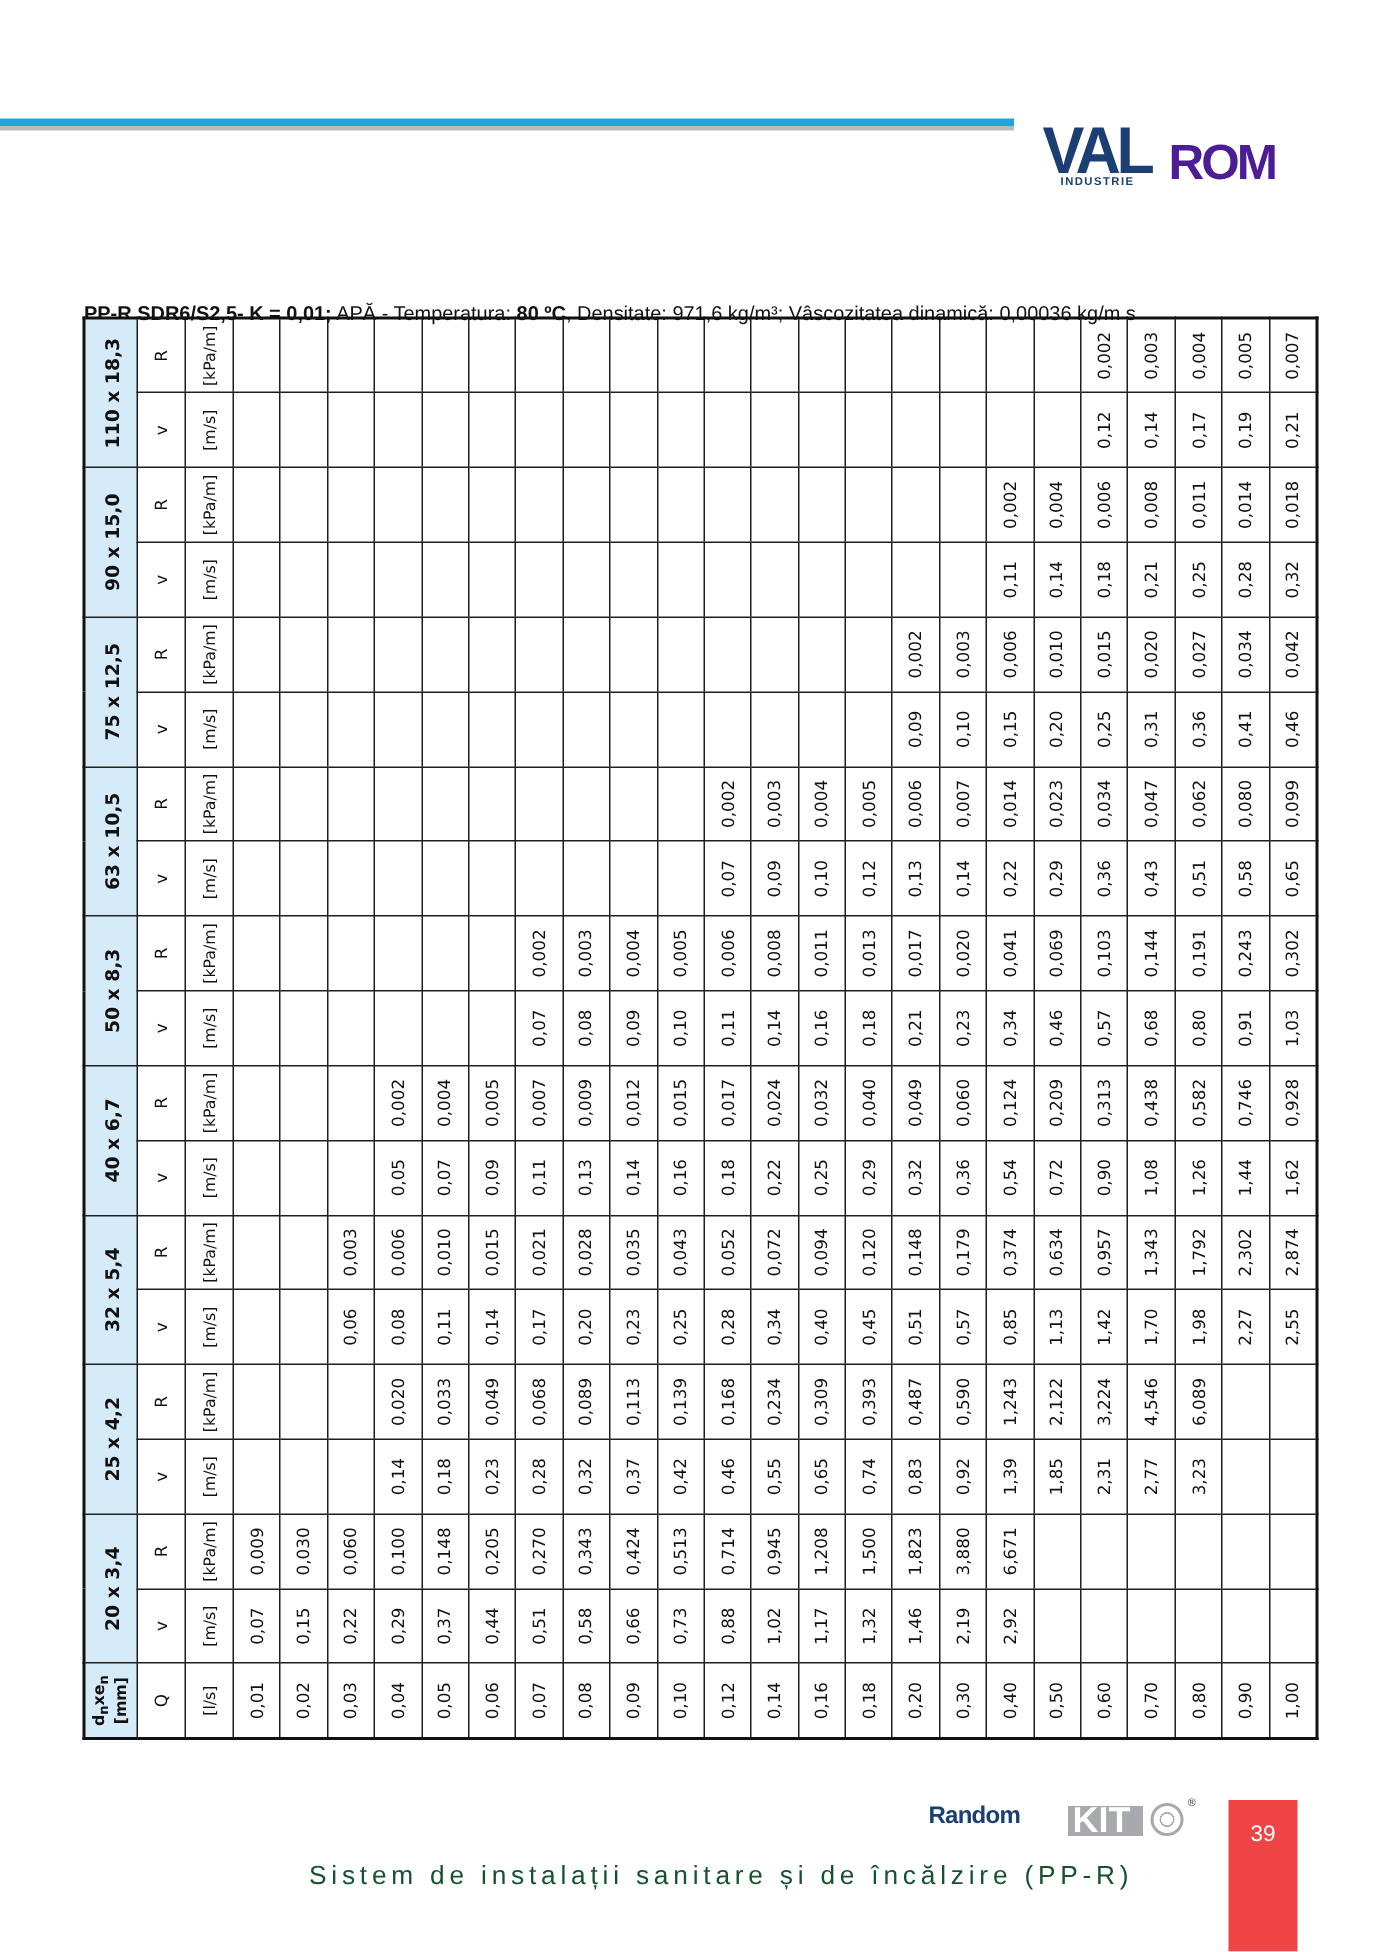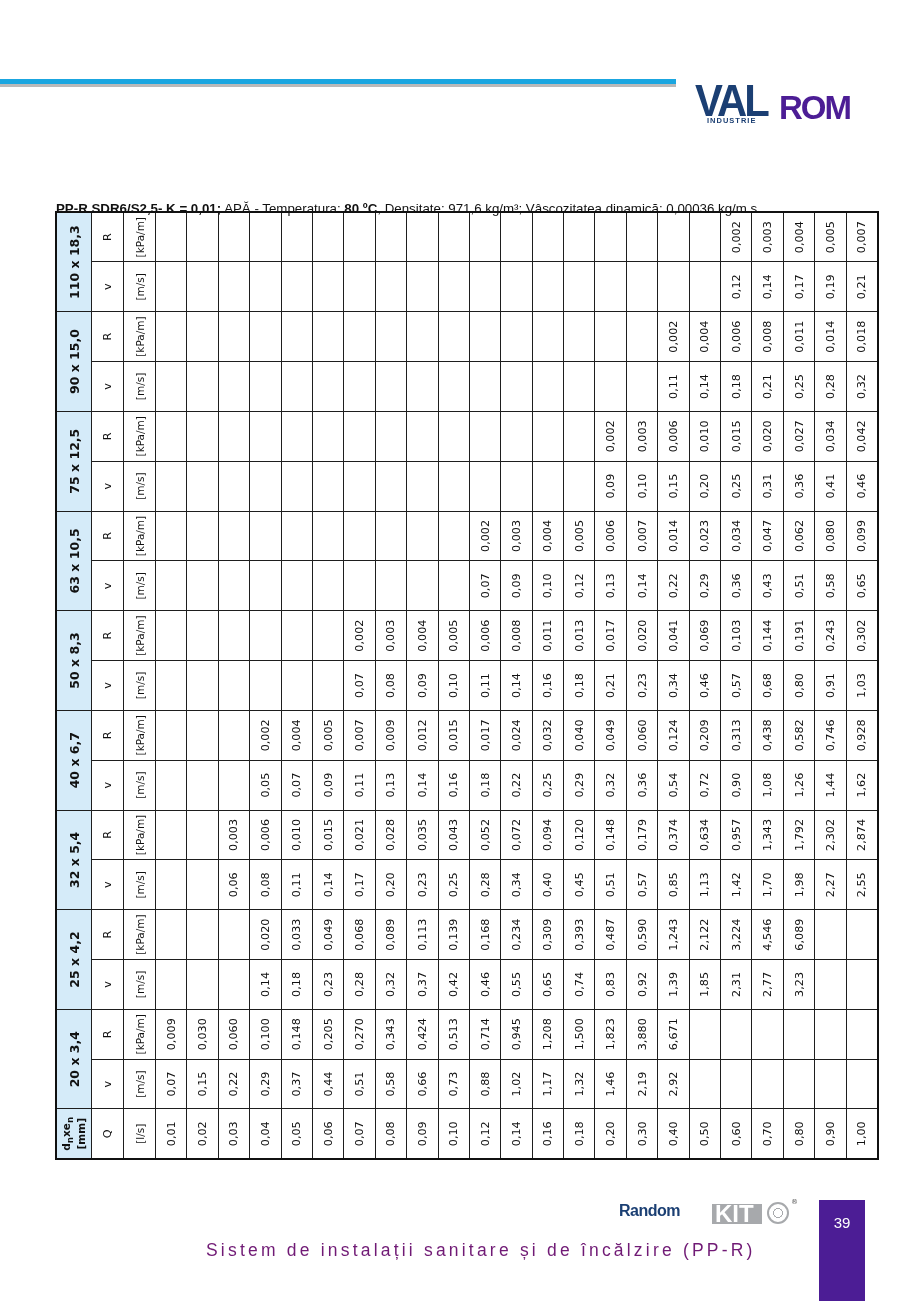--- a/index.html
+++ b/index.html
@@ -20,22 +20,22 @@
   table.flow tr.hdr2 td{height:31px;}
   table.flow tr.hdr3 td{height:31px;font-size:10.5px;}
   table.flow tr.data td{height:30.4px;}
   table.flow tr{outline:none;}
   table.flow { border:2px solid #111; }
   .footer-logo{position:absolute;left:619px;top:1202px;height:26px;width:190px;}
   .footer-logo .random{position:absolute;left:0;top:0;font-family:"Liberation Sans",sans-serif;font-weight:bold;font-size:16px;color:#1b3f73;letter-spacing:-0.5px;}
   .footer-logo .kit{position:absolute;left:93px;top:2px;width:50px;height:20px;background:#a7a9ac;color:#fff;font-family:"Liberation Sans",sans-serif;font-weight:bold;font-size:24px;line-height:20px;text-align:left;padding-left:3px;box-sizing:border-box;}
   .footer-logo .ring{position:absolute;left:148px;top:0px;width:22px;height:22px;border:2.5px solid #a7a9ac;border-radius:50%;box-sizing:border-box;background:radial-gradient(circle, #fff 30%, #a7a9ac 32%, #a7a9ac 38%, #fff 40%);}
   .footer-logo .reg{position:absolute;left:172px;top:-4px;font-size:7px;color:#555;}
-  .tagline{position:absolute;left:206px;top:1240px;font-family:"Liberation Sans",sans-serif;font-size:17.5px;letter-spacing:3.2px;color:#701a75;}
-  .pagebox{position:absolute;left:819px;top:1200px;width:46px;height:101px;background:#4c1d95;}
+  .tagline{position:absolute;left:206px;top:1240px;font-family:"Liberation Sans",sans-serif;font-size:17.5px;letter-spacing:3.2px;color:#14532d;}
+  .pagebox{position:absolute;left:819px;top:1200px;width:46px;height:101px;background:#ef4444;}
   .pagenum{position:absolute;left:0;top:14px;width:46px;text-align:center;font-family:"Liberation Sans",sans-serif;font-size:15px;color:#fff;}
 </style>
 </head>
 <body>
 
 <div class="topbar"></div>
 <div class="topbar-shadow"></div>
 
 <div class="logo">
   <span class="val">VAL</span>

